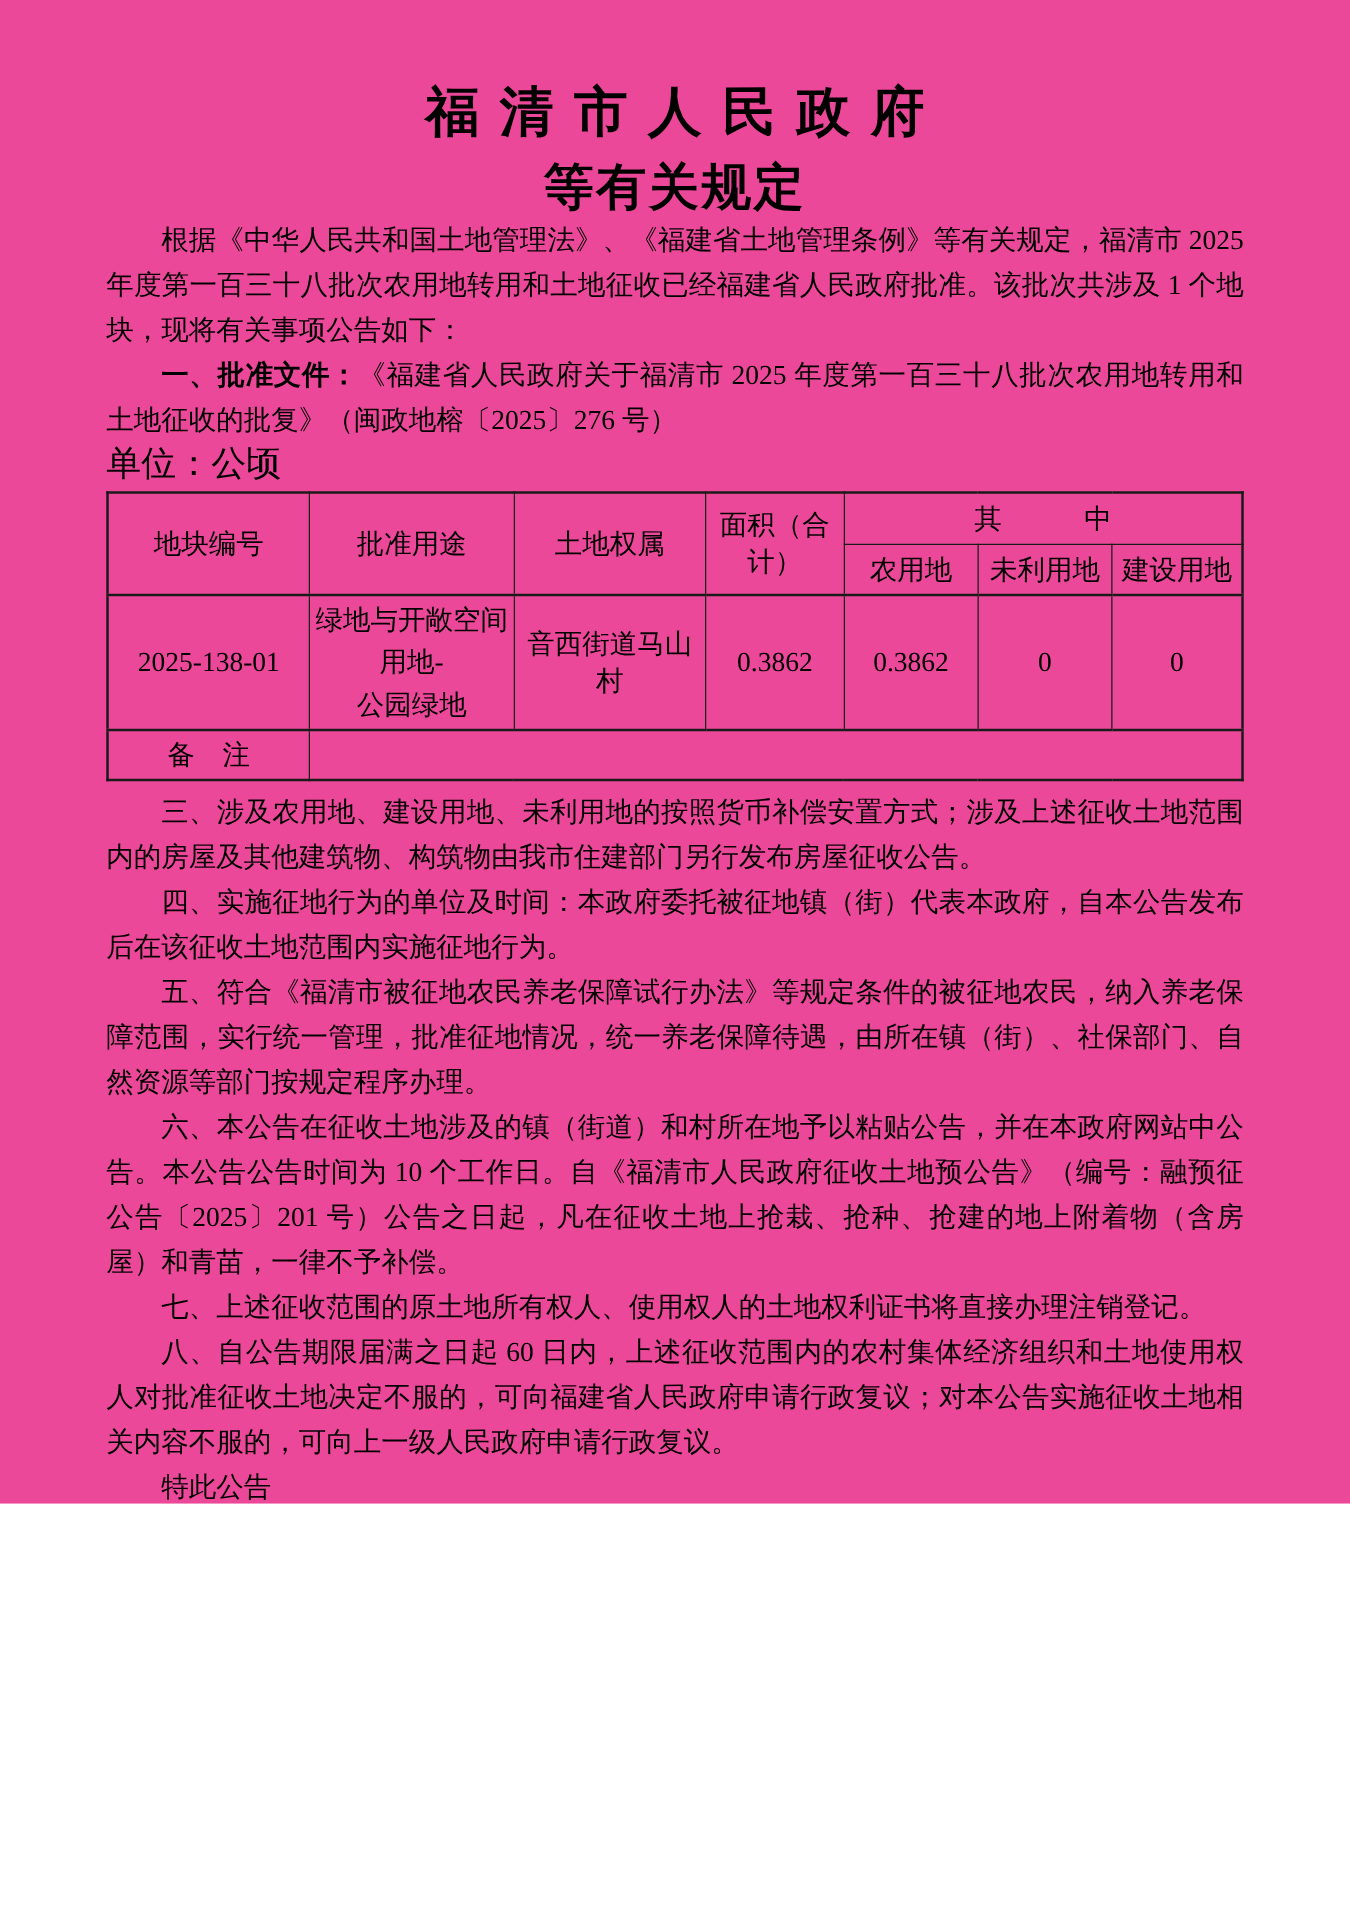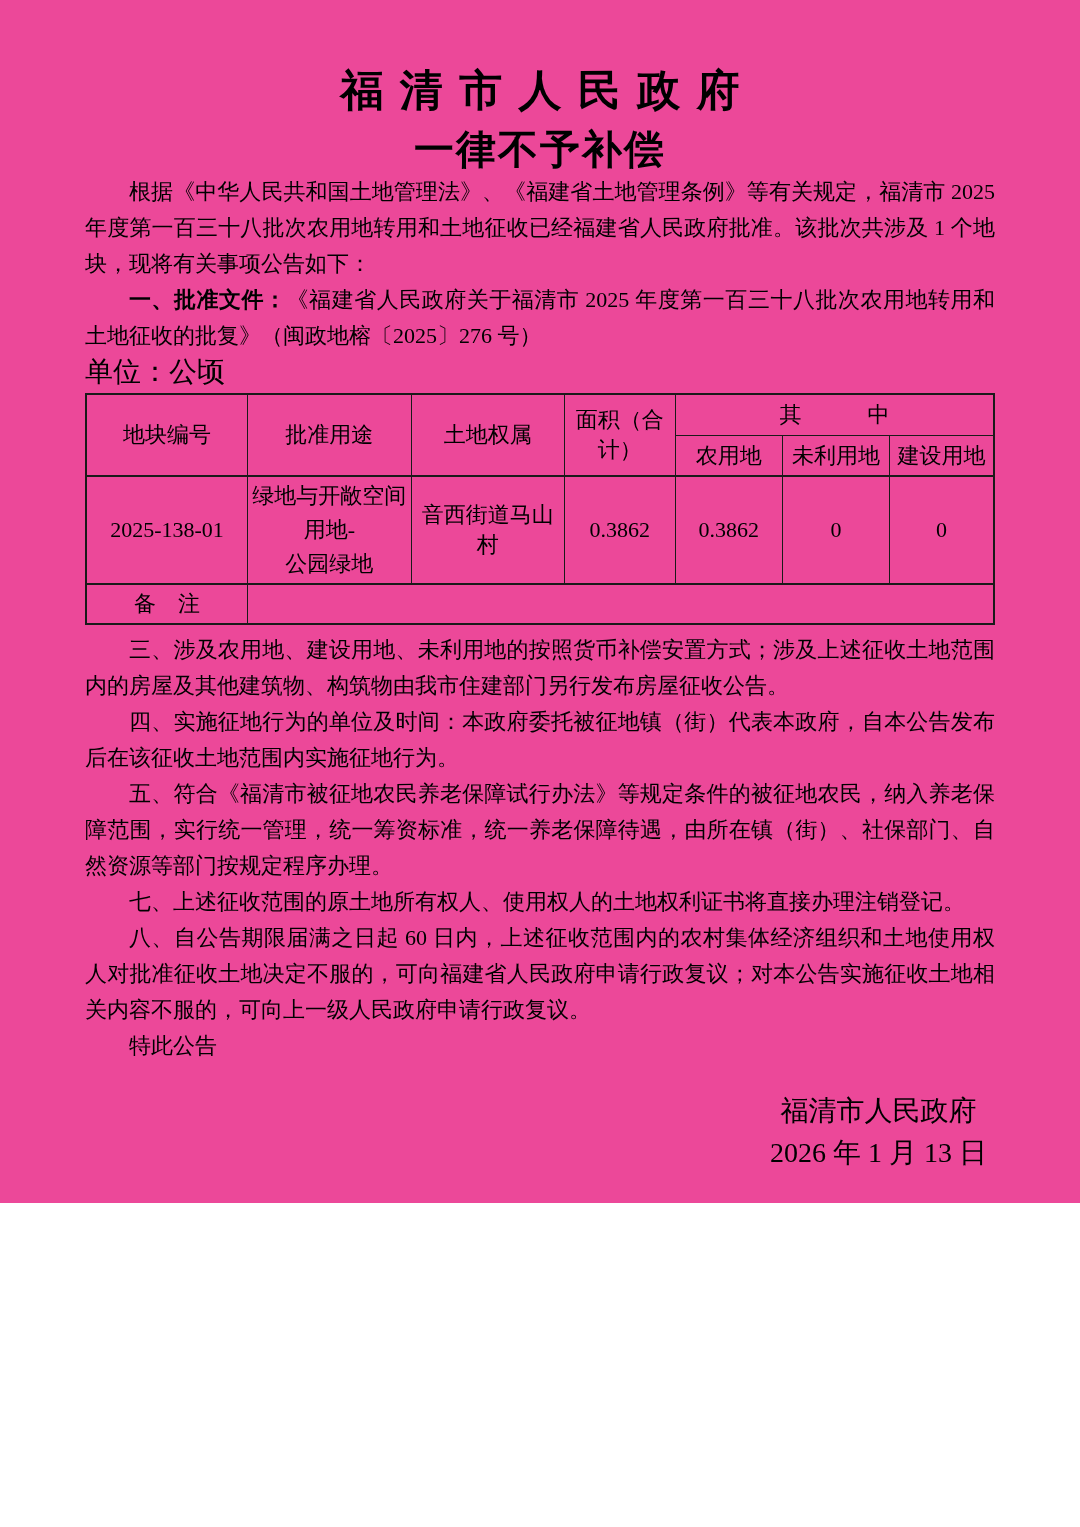--- a/index.html
+++ b/index.html
@@ -146,21 +146,21 @@
 
   <div class="watermark">
     <div class="wm-main">看福清</div>
     <div class="wm-url">WWW.FQLOOK.COM</div>
     <div class="wm-small">手机应用商店搜索看福清</div>
     <div class="wm-small">均可下载看福清APP</div>
   </div>
 
   <div class="content">
     <div class="title">福清市人民政府</div>
-    <div class="subtitle">一律不予补偿</div>
+    <div class="subtitle">等有关规定</div>
 
     <p class="body-text">根据《中华人民共和国土地管理法》、《福建省土地管理条例》等有关规定，福清市 2025 年度第一百三十八批次农用地转用和土地征收已经福建省人民政府批准。该批次共涉及 1 个地块，现将有关事项公告如下：</p>
 
     <p class="body-text"><span class="lead-bold">一、批准文件：</span><span>《福建省人民政府关于福清市 2025 年度第一百三十八批次农用地转用和土地征收的批复》（闽政地榕〔2025〕276 号）</span></p>
 
     <div class="section-row">
       <span class="unit-label">单位：公顷</span>
     </div>
 
     <table class="land-table">
@@ -198,21 +198,22 @@
       </tr>
       <tr class="remark-row">
         <td>备　注</td>
         <td colspan="6"></td>
       </tr>
     </tbody>
       </table>
 
     <p class="body-text">三、涉及农用地、建设用地、未利用地的按照货币补偿安置方式；涉及上述征收土地范围内的房屋及其他建筑物、构筑物由我市住建部门另行发布房屋征收公告。</p>
     <p class="body-text">四、实施征地行为的单位及时间：本政府委托被征地镇（街）代表本政府，自本公告发布后在该征收土地范围内实施征地行为。</p>
-    <p class="body-text">五、符合《福清市被征地农民养老保障试行办法》等规定条件的被征地农民，纳入养老保障范围，实行统一管理，统一筹资标准，统一养老保障待遇，由所在镇（街）、社保部门、自然资源等部门按规定程序办理。</p>
+    <p class="body-text">五、符合《福清市被征地农民养老保障试行办法》等规定条件的被征地农民，纳入养老保障范围，实行统一管理，批准征地情况，统一养老保障待遇，由所在镇（街）、社保部门、自然资源等部门按规定程序办理。</p>
+    <p class="body-text">六、本公告在征收土地涉及的镇（街道）和村所在地予以粘贴公告，并在本政府网站中公告。本公告公告时间为 10 个工作日。自《福清市人民政府征收土地预公告》（编号：融预征公告〔2025〕201 号）公告之日起，凡在征收土地上抢栽、抢种、抢建的地上附着物（含房屋）和青苗，一律不予补偿。</p>
     <p class="body-text">七、上述征收范围的原土地所有权人、使用权人的土地权利证书将直接办理注销登记。</p>
     <p class="body-text">八、自公告期限届满之日起 60 日内，上述征收范围内的农村集体经济组织和土地使用权人对批准征收土地决定不服的，可向福建省人民政府申请行政复议；对本公告实施征收土地相关内容不服的，可向上一级人民政府申请行政复议。</p>
     <p class="body-text closing-block">特此公告</p>
 
     <div class="signature-wrap">
       <div class="signature-inner">
         <div>福清市人民政府</div>
         <div>2026 年 1 月 13 日</div>
       </div>
     </div>

